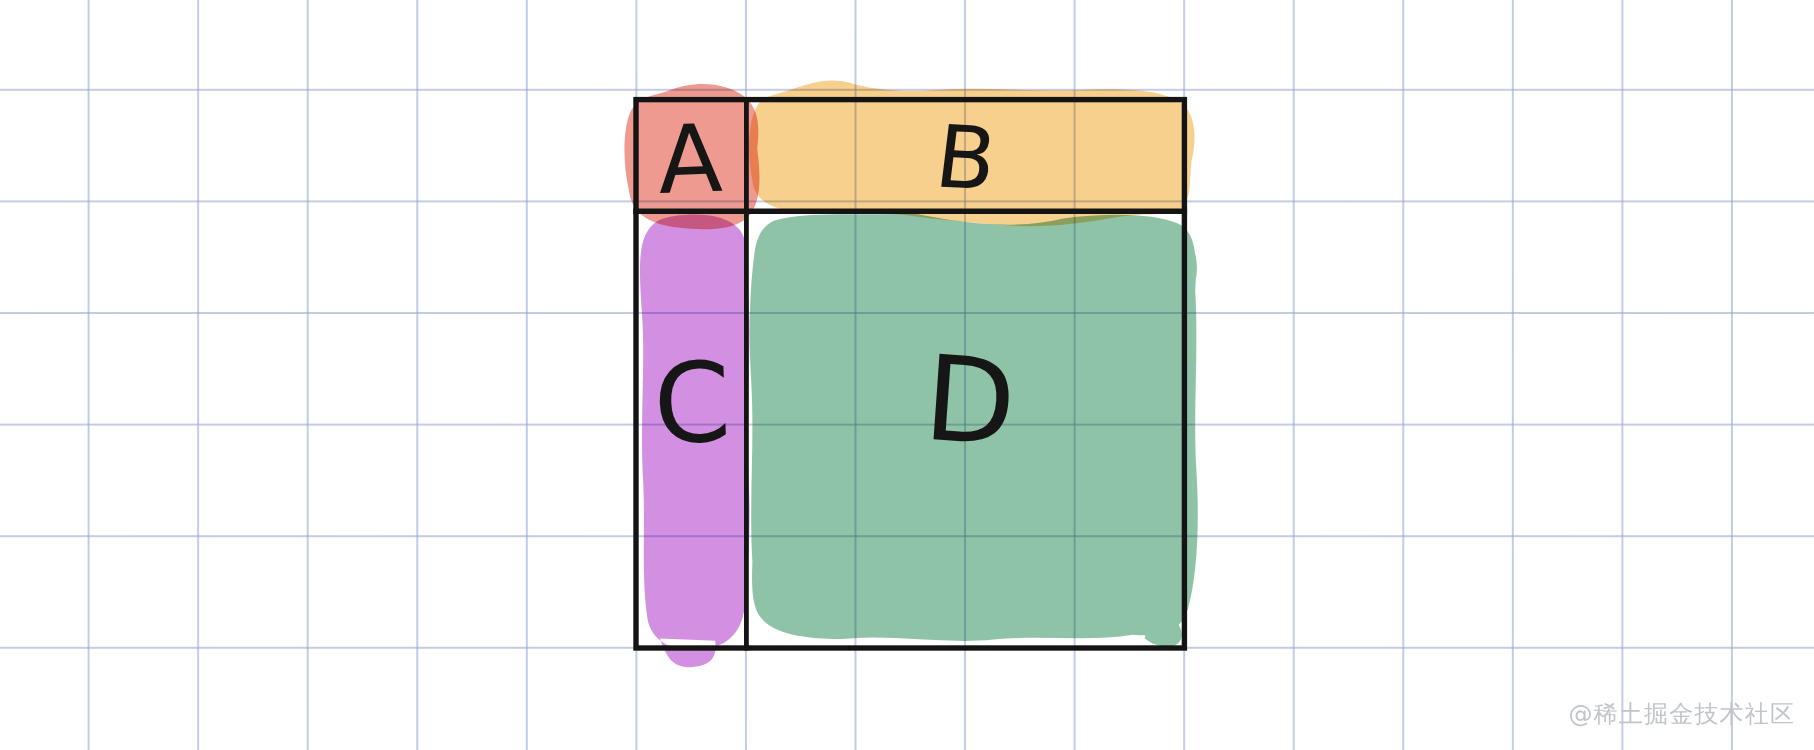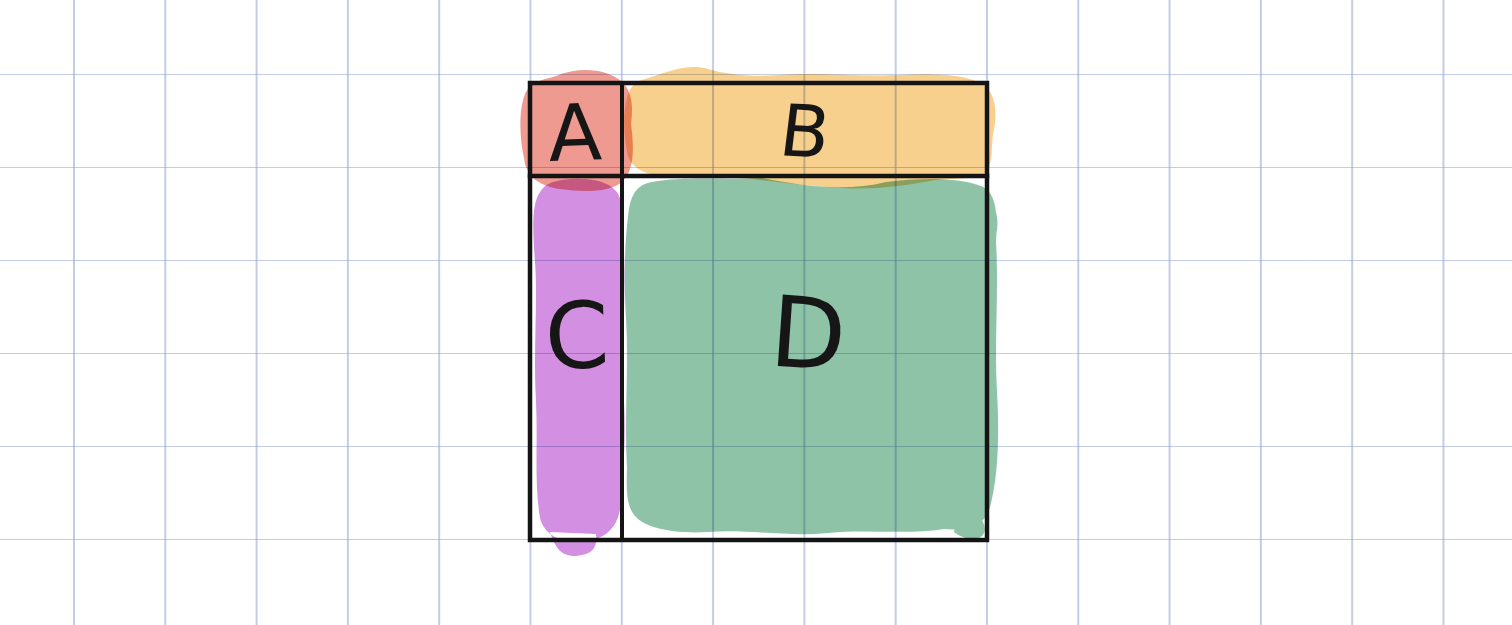--- a/index.html
+++ b/index.html
@@ -119,13 +119,14 @@
       <line x1="622" y1="83" x2="622" y2="540" stroke-width="4" stroke="#141414"></line>
       <line x1="530" y1="176" x2="987" y2="176" stroke-width="4.5" stroke="#141414"></line>
     </g>
 
     <text class="cell-letter" x="576" y="160" font-size="78" transform="rotate(-2 576 160)">A</text>
     <text class="cell-letter" x="813" y="157" font-size="72" transform="rotate(3 813 157) skewX(-4)">B</text>
     <text class="cell-letter" x="578" y="368" font-size="92" transform="rotate(-2 578 368)">C</text>
     <text class="cell-letter" x="806" y="368" font-size="98" transform="rotate(4 806 368)">D</text>
   </svg>
 
+  <div class="watermark">@稀土掘金技术社区</div>
 </div>
 
 </body></html>

